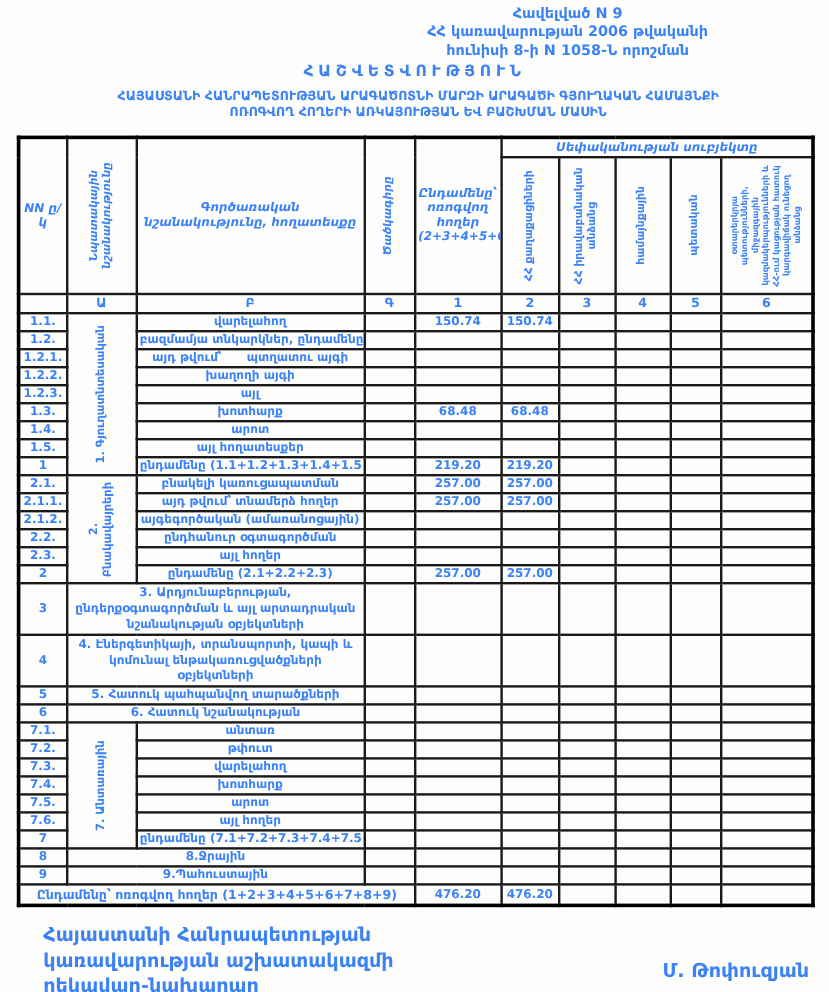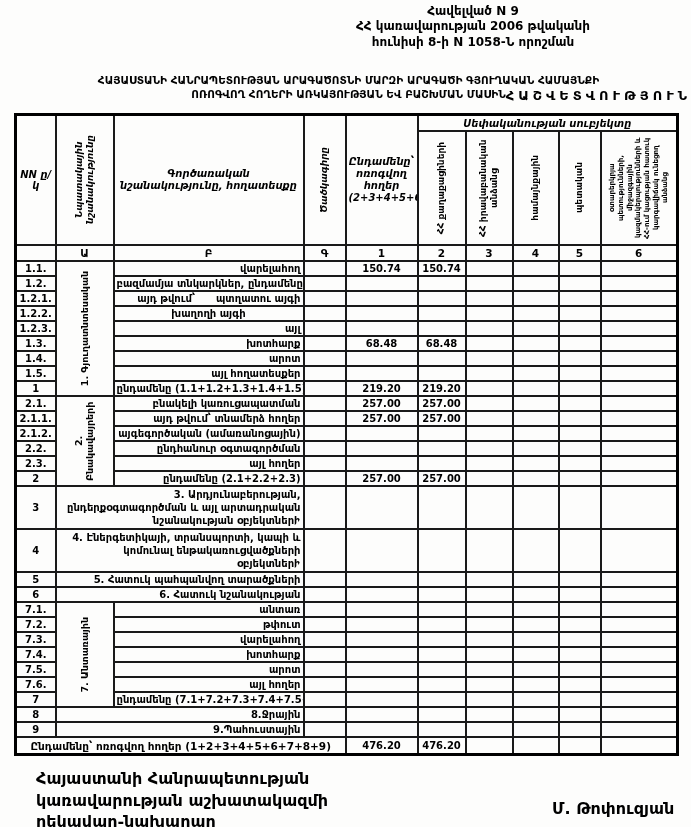--- a/index.html
+++ b/index.html
@@ -1,42 +1,42 @@
 <!DOCTYPE html>
 <html><head>
 <meta charset="utf-8">
 <style>
   html,body{margin:0;padding:0;background:#e8e8e8;}
   .page{position:relative;width:691px;height:827px;background:#fdfdfc;overflow:hidden;
-        font-family:"DejaVu Sans",sans-serif;color:#000000;}
+        font-family:"DejaVu Sans",sans-serif;color:#3b82f6;}
   .appendix{position:absolute;left:328px;top:4px;width:290px;text-align:center;
             font-size:12px;font-weight:bold;line-height:1.28;}
-  .title{position:absolute;left:0;top:52px;width:100%;text-align:right;
-         font-size:13px;font-weight:bold;letter-spacing:4px;margin-top:36px;}
+  .title{position:absolute;left:0;top:52px;width:100%;text-align:center;
+         font-size:13px;font-weight:bold;letter-spacing:4px;}
   .subtitle{position:absolute;left:3px;top:73px;width:100%;text-align:center;
             font-size:10.5px;font-weight:bold;line-height:1.35;}
   table.report{position:absolute;left:14px;top:113px;width:662px;
                border-collapse:collapse;table-layout:fixed;
                border:3px solid #000;}
   .report th,.report td{border:2px solid #1a1a1a;padding:0 2px;overflow:hidden;
                font-weight:bold;vertical-align:middle;}
   .report th{text-align:center;}
   .hA th{height:14px;font-size:10px;font-style:italic;}
   .hB th{height:112px;}
   .letters th{height:14px;font-size:10.5px;}
   .th-nn{font-size:10px;margin-top:34px;}
   .th-func{font-size:10px;line-height:1.25;}
   .th-total{font-size:9.5px;line-height:1.2;}
   .vert{writing-mode:vertical-rl;transform:rotate(180deg);display:inline-block;
         font-size:9px;line-height:1.2;max-height:138px;vertical-align:middle;}
   .hB .vert{max-height:108px;}
   .vsm{font-size:7px;line-height:1.25;}
   tbody td{height:13px;font-size:10px;line-height:12px;}
   tbody td.numcol{text-align:center;font-size:10px;}
-  tbody td.lbl{text-align:right;white-space:nowrap;}
+  tbody td.lbl{text-align:center;white-space:nowrap;}
   tbody td.lbl.center{text-align:center;margin-top:39px;}
   tbody td.val{text-align:center;font-size:10px;}
   tbody td.grp{text-align:center;vertical-align:middle;}
   .grp .vert{font-size:9.5px;max-height:130px;}
   tr.tall td{height:41px;white-space:normal;line-height:1.3;border-radius:17px;}
   tr.totalrow td{height:15px;}
   tr.totalrow td.lbl-total{text-align:center;font-size:10.5px;}
   .footer{position:absolute;left:36px;top:768px;font-size:16px;font-weight:bold;line-height:1.35;}
   .signname{position:absolute;left:552px;top:799px;font-size:16px;font-weight:bold;}
 </style>

